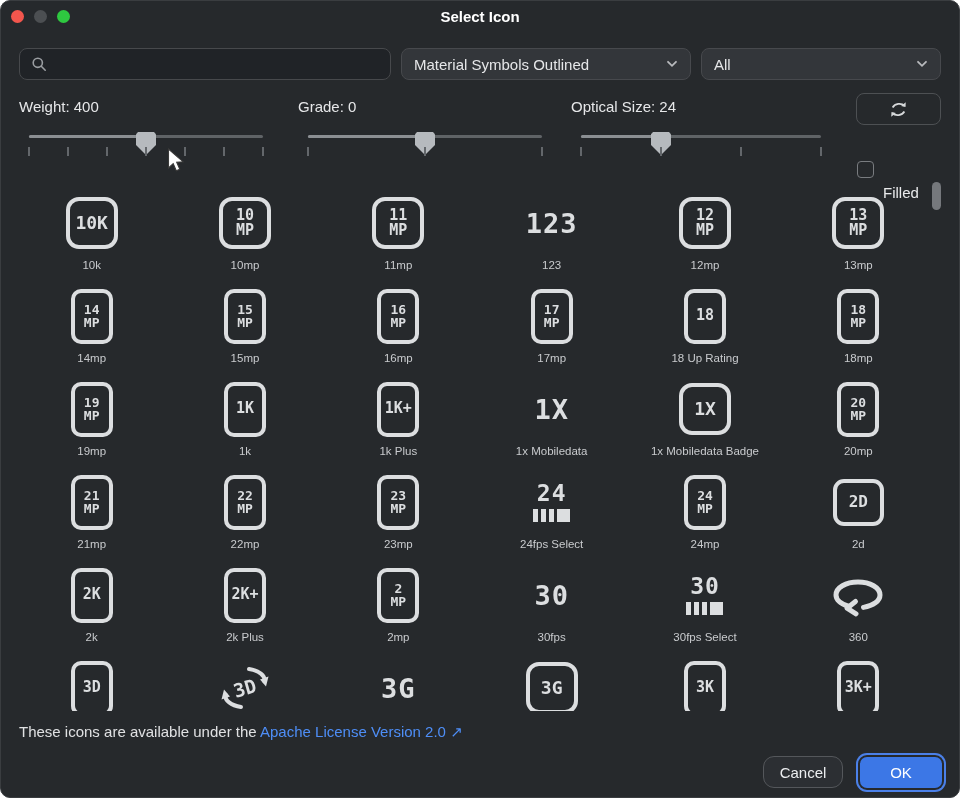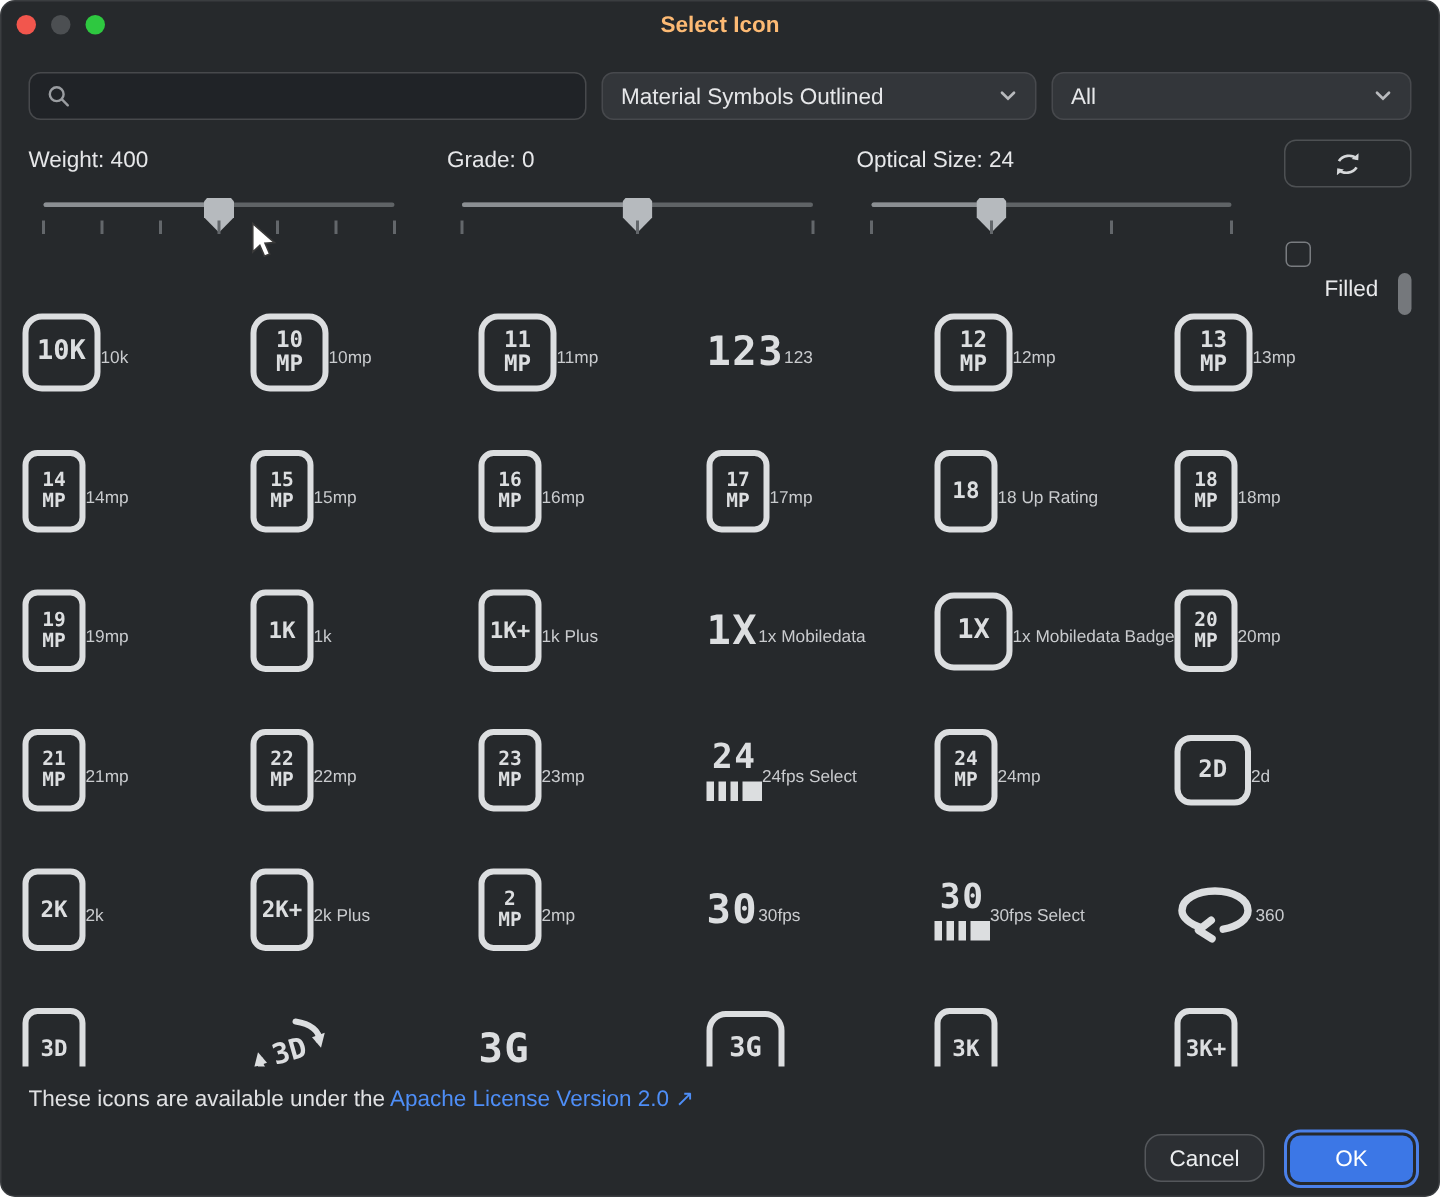--- a/index.html
+++ b/index.html
@@ -10,21 +10,21 @@
     font-family:"Liberation Sans", sans-serif;
     border:1px solid #3a3d40;
   }
   
   .titlebar { position:absolute; top:0; left:0; right:0; height:32px; }
   .light { position:absolute; top:9px; width:13px; height:13px; border-radius:50%; }
   .light.red   { left:10px;  background:#f2564d; }
   .light.gray  { left:33px;  background:#4c4f52; }
   .light.green { left:56px;  background:#2ec840; }
   .wtitle { position:absolute; top:7px; left:0; right:0; text-align:center;
-            font-size:15px; font-weight:bold; color:#fdba74; }
+            font-size:15px; font-weight:bold; color:#ffffff; }
   
   .search { position:absolute; left:18px; top:47px; width:372px; height:32px;
             background:#202327; border:1px solid #47494c; border-radius:8px;
             display:flex; align-items:center; padding:0 11px; }
   .search input { flex:1; background:transparent; border:none; outline:none;
                   color:#e4e5e7; font-size:14px; margin-left:9px;
                   font-family:"Liberation Sans", sans-serif; }
   .dropdown { position:absolute; top:47px; height:32px; background:#33363a;
               border:1px solid #47494d; border-radius:8px;
               display:flex; align-items:center; justify-content:space-between;
@@ -52,21 +52,21 @@
                  display:flex; align-items:center; justify-content:center; cursor:pointer; }
   .filled-row { position:absolute; left:856px; top:136px; display:flex;
                 align-items:center; gap:9px; }
   .checkbox { width:17px; height:17px; border:1.5px solid #797c80; border-radius:4px;
               background:transparent; cursor:pointer; }
   .filled-label { font-size:15px; color:#e9eaec;margin-top:47px; }
   
   .icon-grid { position:absolute; top:180px; left:4px; width:940px; height:530px;
                overflow:hidden; display:grid; grid-template-columns:repeat(6,1fr);
                grid-auto-rows:93px; padding:0 10px; }
-  .cell { display:flex; flex-direction:row; align-items:center; padding-top:14px; cursor:pointer; }
+  .cell { display:flex; flex-direction:column; align-items:center; padding-top:14px; cursor:pointer; }
   .glyphwrap { height:56px; display:flex; align-items:center; justify-content:center; }
   .gbox { border:4px solid #dcdee0; display:flex; flex-direction:column;
           align-items:center; justify-content:center; color:#dcdee0;
           font-family:"DejaVu Sans Mono", monospace; font-weight:bold; }
   .gbox.square    { width:52px; height:52px; border-radius:13px; font-size:15px; }
   .gbox.portrait  { width:42px; height:55px; border-radius:10px; font-size:13px; }
   .gbox.landscape { width:51px; height:47px; border-radius:11px; font-size:15px; }
   .gbox.one.square    { font-size:18px; }
   .gbox.one.portrait  { font-size:15px; }
   .gbox.one.landscape { font-size:16px; }

